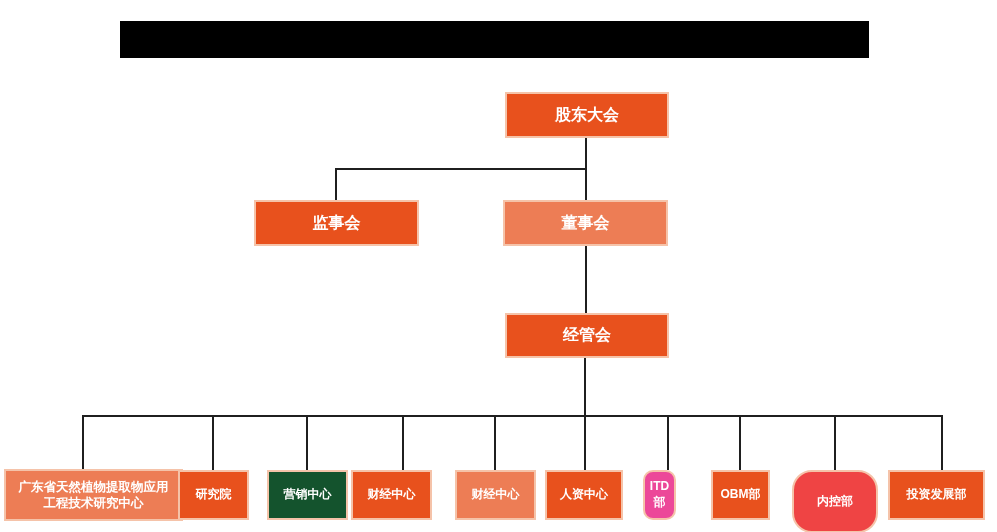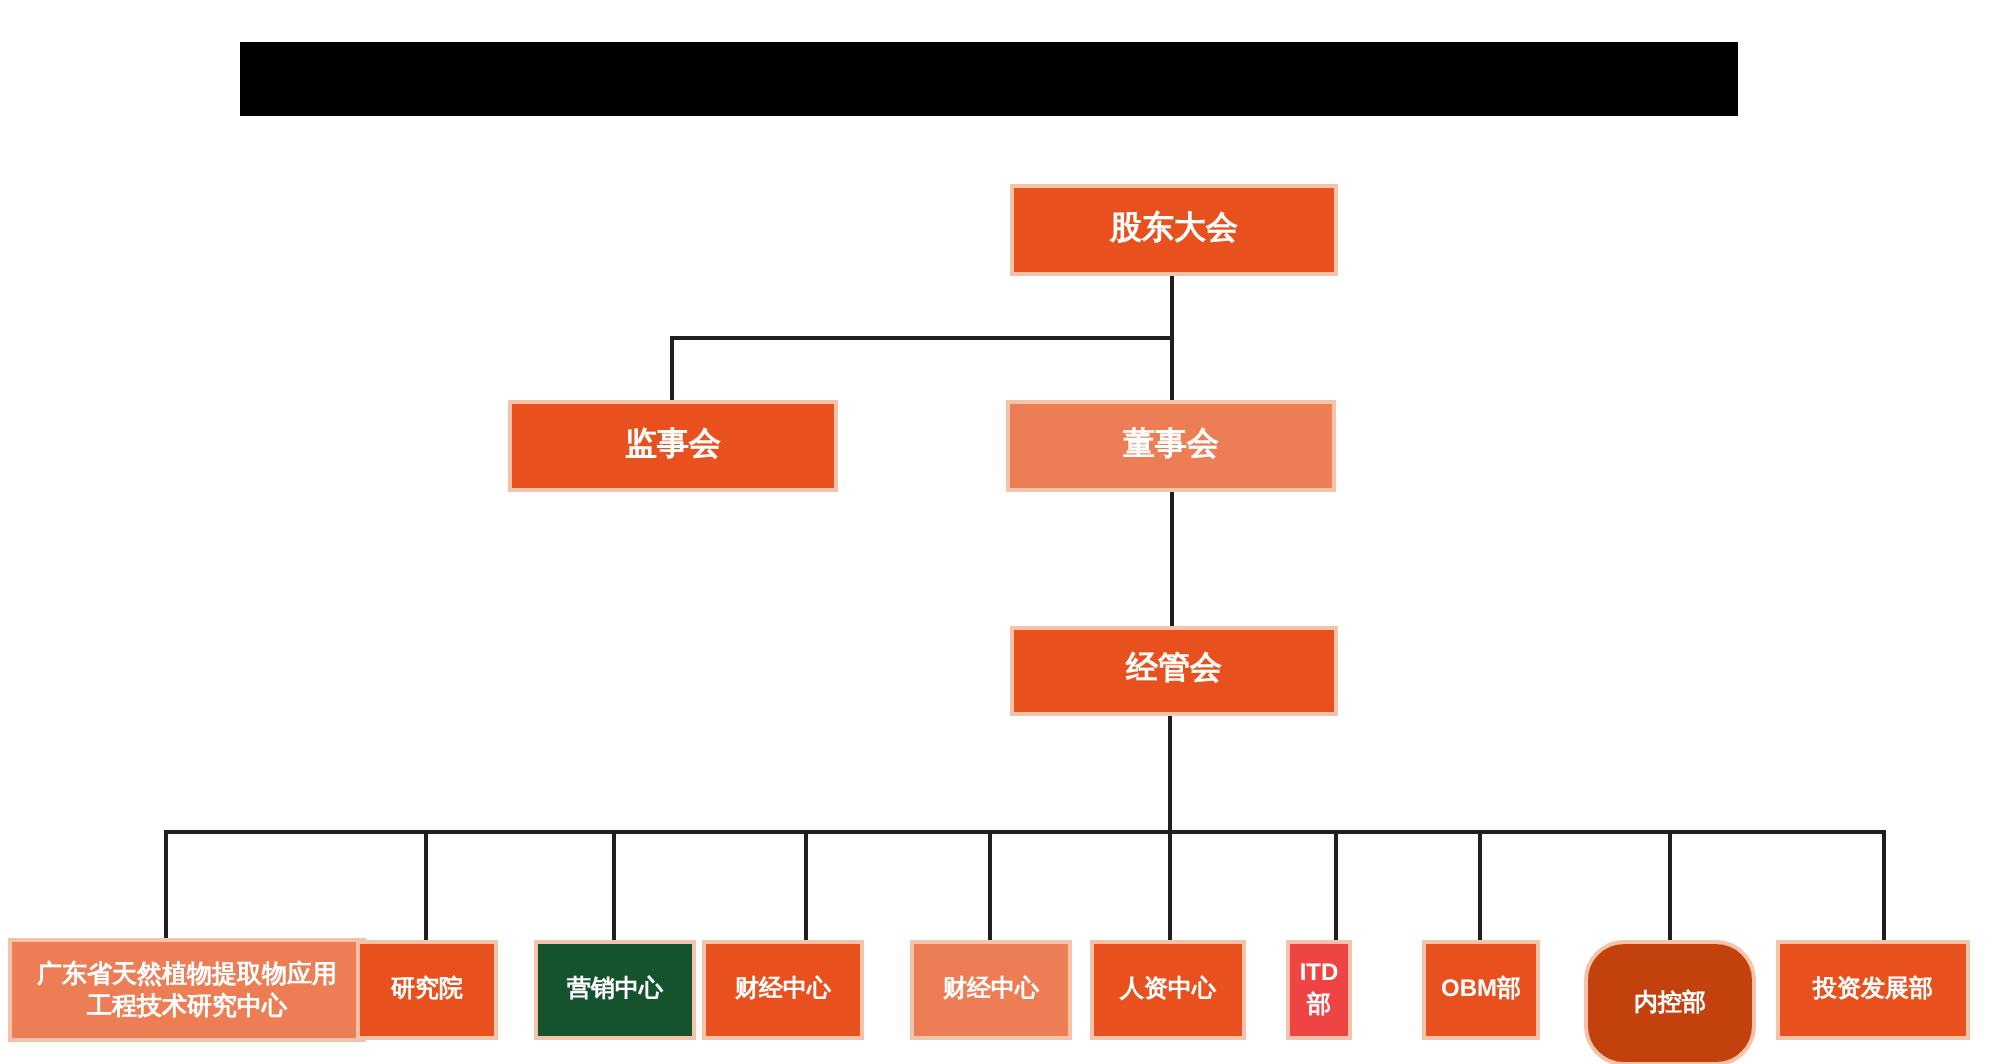--- a/index.html
+++ b/index.html
@@ -61,18 +61,18 @@
   <div class="node lvl-top" style="left: 254px; top: 200px; width: 165px; height: 46px; background: rgb(232, 81, 29);">监事会</div>
 
   <div class="node lvl-top" style="left: 505px; top: 313px; width: 164px; height: 45px; background: rgb(232, 81, 29);">经管会</div>
 
   <div class="node small-label" style="left: 4px; top: 469px; width: 179px; height: 52px; background: rgb(237, 125, 85);">广东省天然植物提取物应用工程技术研究中心</div>
   <div class="node lvl-bottom" style="left: 178px; top: 470px; width: 71px; height: 50px; background: rgb(232, 81, 29);">研究院</div>
   <div class="node lvl-bottom" style="left: 267px; top: 470px; width: 81px; height: 50px; background: #14532d;">营销中心</div>
   <div class="node lvl-bottom" style="left: 351px; top: 470px; width: 81px; height: 50px; background: rgb(232, 81, 29);">财经中心</div>
   <div class="node lvl-bottom" style="left: 455px; top: 470px; width: 81px; height: 50px; background: rgb(237, 125, 85);">财经中心</div>
   <div class="node lvl-bottom" style="left: 545px; top: 470px; width: 78px; height: 50px; background: rgb(232, 81, 29);">人资中心</div>
-  <div class="node lvl-bottom" style="left: 643px; top: 470px; width: 33px; height: 50px; background: #ef4444;">ITD部</div>
+  <div class="node lvl-bottom" style="left: 643px; top: 470px; width: 33px; height: 50px; background: #ec4899; border-radius: 10px;">ITD部</div>
   <div class="node lvl-bottom" style="left: 711px; top: 470px; width: 59px; height: 50px; background: rgb(232, 81, 29);">OBM部</div>
-  <div class="node lvl-bottom" style="left: 792px; top: 470px; width: 86px; height: 63px; background: #c2410c; border-radius: 20px;">内控部</div>
+  <div class="node lvl-bottom" style="left: 792px; top: 470px; width: 86px; height: 63px; background: #ef4444; border-radius: 20px;">内控部</div>
   <div class="node lvl-bottom" style="left: 888px; top: 470px; width: 97px; height: 50px; background: rgb(232, 81, 29);">投资发展部</div>
 
 </div>
 
 </body></html>

